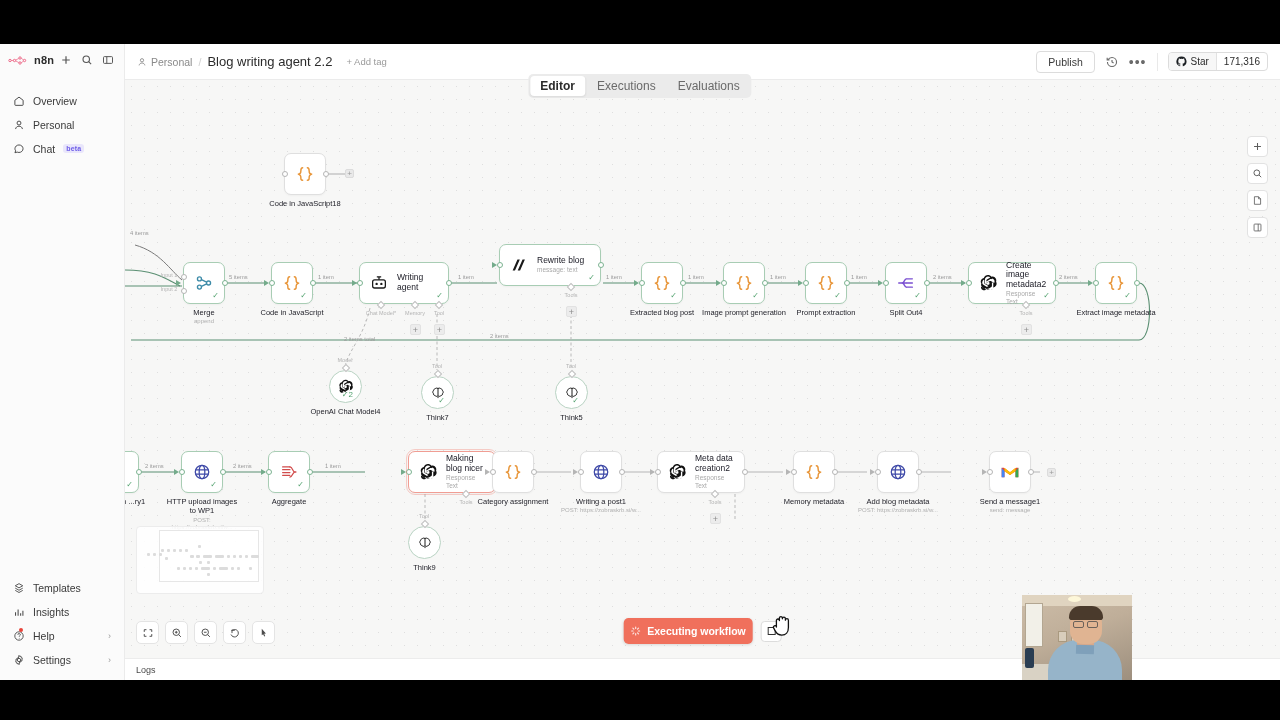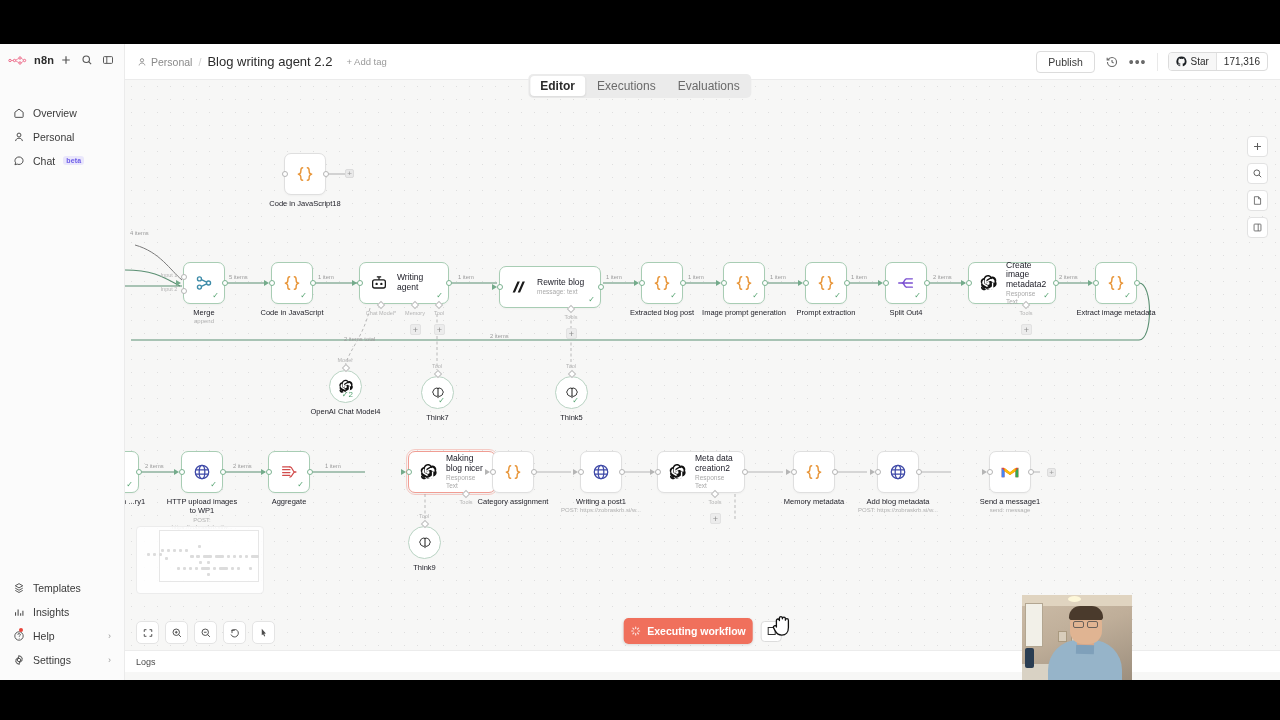--- a/index.html
+++ b/index.html
@@ -28,21 +28,21 @@
     display: flex; flex-direction: column;
   }
   .side-head { height: 32px; display: flex; align-items: center; padding: 0 8px; gap: 6px; }
   .logo-wrap { display: flex; align-items: center; gap: 4px; }
   .logo-mark { width: 22px; height: 11px; }
   .logo-text { font-size: 11px; font-weight: 700; color: #2d2d2d; letter-spacing: .2px; }
   .head-icons { margin-left: auto; display: flex; gap: 9px; align-items: center; padding-right: 2px; }
   .hicon { width: 12px; height: 12px; color: #555; display: block; cursor: pointer; }
   .hicon svg { width: 12px; height: 12px; display: block; }
 
-  .side-nav { margin-top: 24px; text-align: right; }
+  .side-nav { margin-top: 12px; text-align: right; }
   .side-item {
     display: flex; align-items: center; gap: 8px;
     height: 23px; padding: 0 8px; margin: 1px 5px; border-radius: 4px;
     font-size: 10.5px; color: #3a3a3a; cursor: pointer; position: relative;
   }
   .si-icon { width: 12px; height: 12px; flex: 0 0 12px; color: #4a4a4a; }
   .si-icon svg { width: 12px; height: 12px; display: block; }
   .si-label { white-space: nowrap; }
   .badge-beta {
     font-size: 7px; background: #e9e6fb; color: #6c5ce7;
@@ -224,21 +224,21 @@
   }
   .spin { width: 10px; height: 10px; display: block; }
   .btn-stop {
     width: 21px; height: 21px; background: #fff; border: 1px solid #dcdcdc;
     border-radius: 4px; display: flex; align-items: center; justify-content: center; cursor: pointer;
   }
   .stop-sq { width: 8px; height: 8px; border: 1.3px solid #333; }
 
   
   #logs {
-    position: absolute; left: 125px; right: 0; bottom: 8px; height: 22px;
+    position: absolute; left: 125px; right: 0; bottom: 0; height: 22px;
     background: #fff; border-top: 1px solid #ececec;
     display: flex; align-items: center; padding-left: 11px;
   }
   .logs-label { font-size: 9px; color: #4a4a4a; cursor: pointer; }
 
   
   #cursor { position: absolute; left: 645px; top: 533px; z-index: 40; pointer-events: none; }
 
   
   #webcam {
@@ -548,21 +548,21 @@
         <span class="diamond" style="left:56px;top:40px"></span>
         <span class="diamond" style="left:80px;top:40px"></span>
         <span class="port-lbl" style="left:22px;top:48px">Chat Model*</span>
         <span class="port-lbl" style="left:56px;top:48px">Memory</span>
         <span class="port-lbl" style="left:80px;top:48px">Tool</span>
         <span class="plus-box" style="left:51px;top:62px">+</span>
         <span class="plus-box" style="left:75px;top:62px">+</span>
       </div>
       <span class="conn-lbl" style="left:193px;top:194px;">1 item</span>
 
-      <div class="node" style="left:374px;top:186px;">
+      <div class="node" style="left:374px;top:164px;">
         <div class="nbox wide done" style="width:102px">
           <span class="arrow-in"></span>
           <span class="port in green"></span>
           <span class="port out green"></span>
           <span class="n-ico">
             <svg viewBox="0 0 22 22" fill="#1a1a1a">
                 <path d="M4 17L9.3 5h2.6L6.6 17zm8.2 0L17.5 5h-2.6L9.6 17z"></path>
               </svg>
           </span>
           <div class="n-inner">

